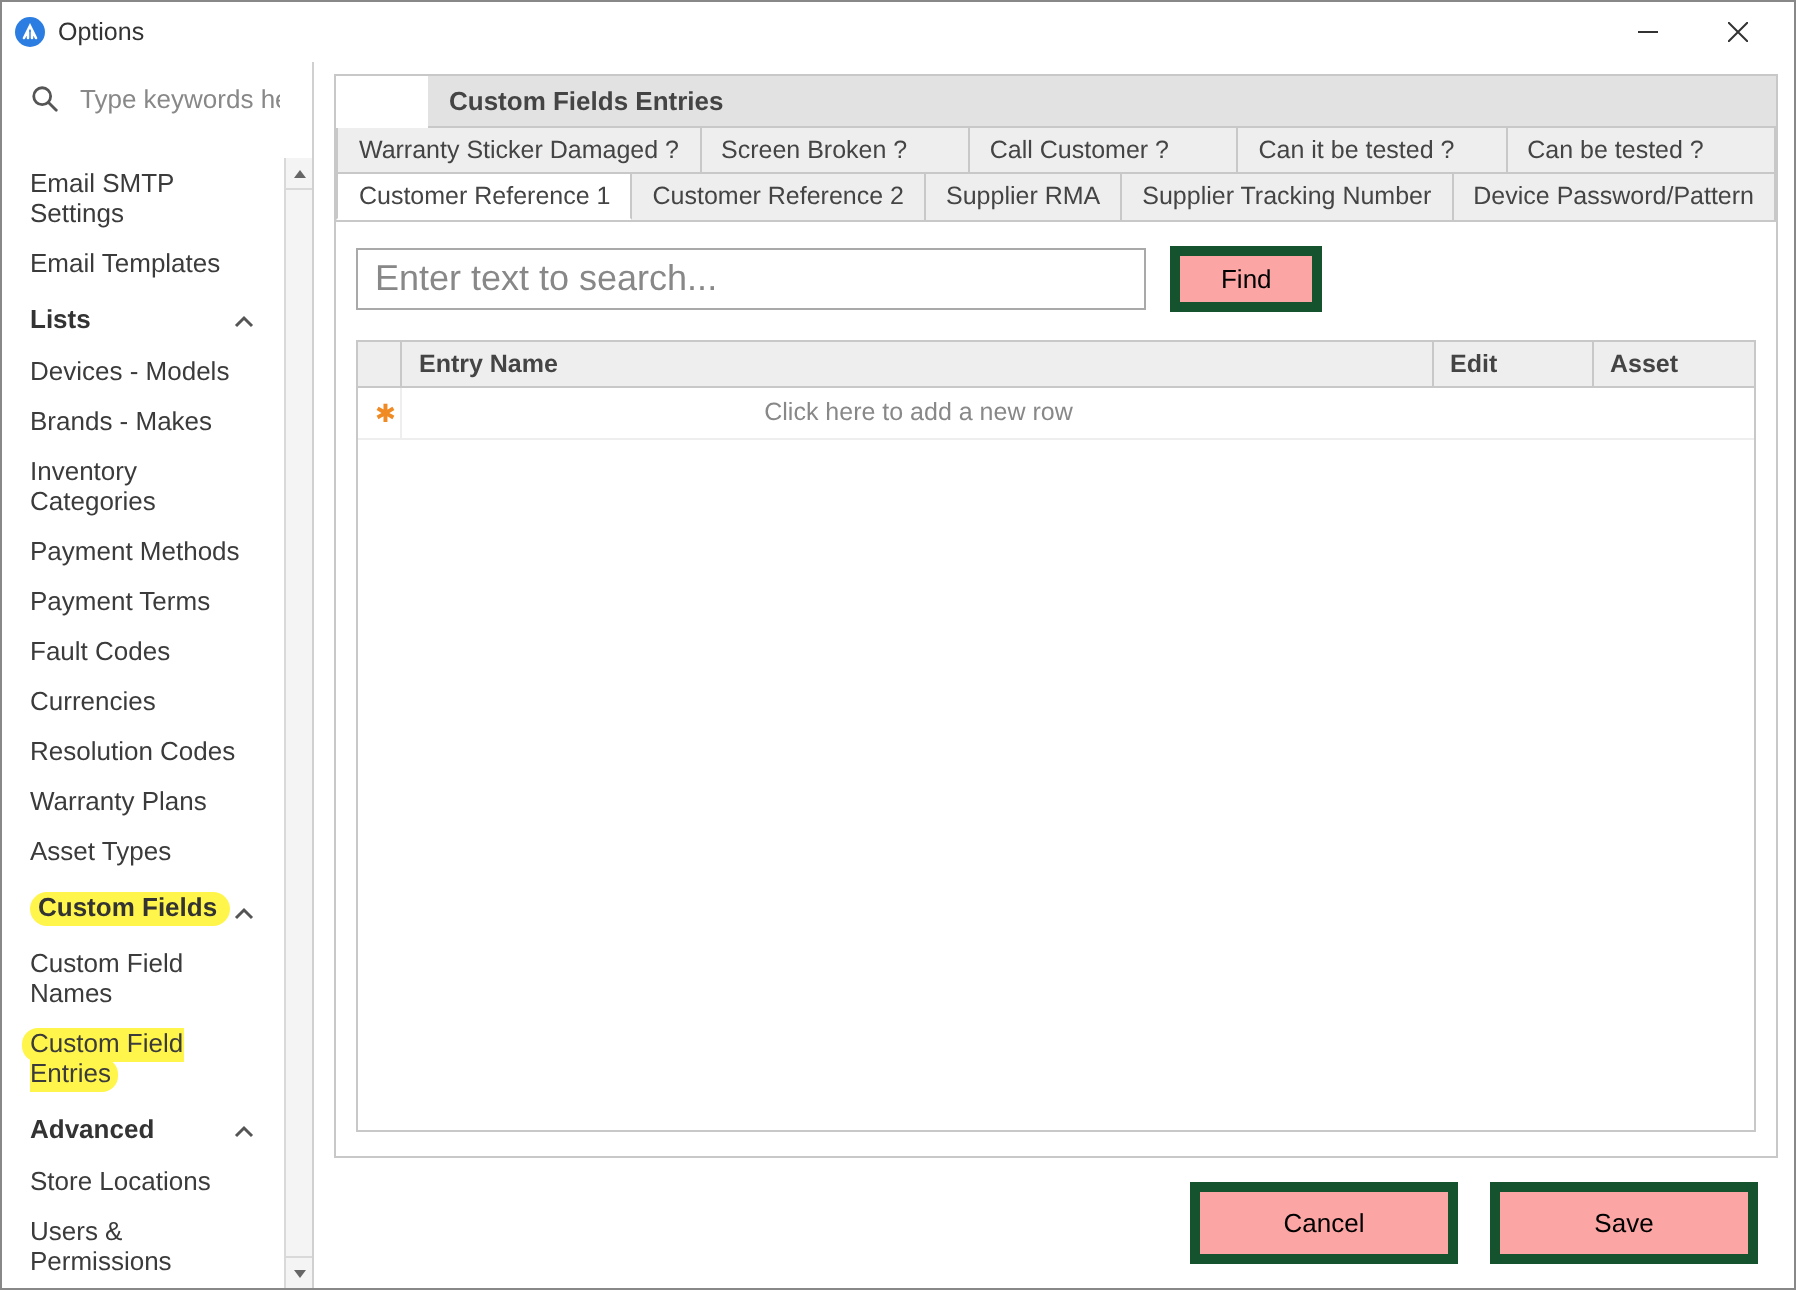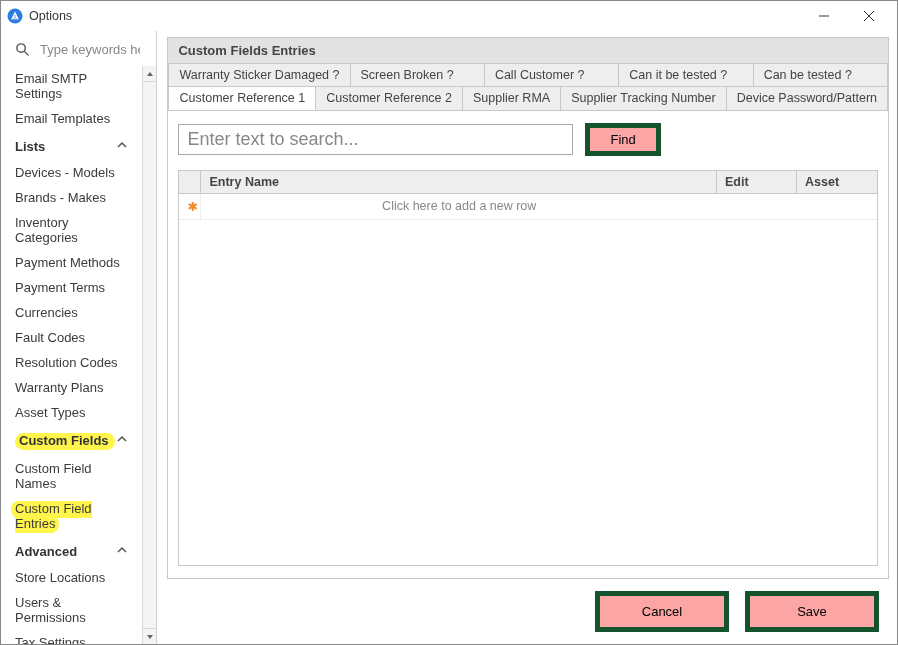--- a/index.html
+++ b/index.html
@@ -17,41 +17,41 @@
   
   .body { flex: 1 1 auto; display: flex; overflow: hidden; }
 
   
   .sidebar { width: 225px; border-right: 1px solid #d0d0d0; display: flex; flex-direction: column; background: #fff; }
   .search-row { display: flex; align-items: center; padding: 10px 14px 8px 14px; color: #777; }
   .search-row svg { margin-right: 8px; flex: 0 0 auto; }
   .search-input { border: none; outline: none; font-size: 13px; color: #555; width: 100%; background: transparent; }
   .search-input::placeholder { color: #888; }
 
-  .side-scroll { flex: 1 1 auto; overflow: hidden; position: relative; display:flex; }
+  .side-scroll { flex: 1 1 auto; overflow: hidden; position: relative; display:flex;margin-top:13px; }
   .side-content { flex:1 1 auto; padding: 0 0 12px 0; }
   .side-scrollbar { width: 16px; display: flex; flex-direction: column; border-left: 1px solid #d9d9d9; background:#f4f4f4; }
   .sb-btn { height: 16px; display:flex; align-items:center; justify-content:center; background:#f4f4f4; border-bottom:1px solid #d9d9d9; }
   .sb-btn:last-child{ border-top:1px solid #d9d9d9; border-bottom:none;}
   .sb-track { flex:1 1 auto; }
 
   .side-item { padding: 5px 14px; cursor: default; color: #3b3b3b; }
-  .side-group { display: flex; align-items: flex-start; padding: 8px 14px 6px 14px; font-weight: 600; color: #333; cursor: default; }
+  .side-group { display: flex; align-items: flex-end; padding: 8px 14px 6px 14px; font-weight: 600; color: #333; cursor: default; }
   .side-group-label { flex: 1 1 auto; }
   .chev { color: #555; }
 
   .hl { background: #fff54b; border-radius: 10px; display:inline-block; padding: 0 6px 2px 4px; }
   .hl2 { background: #fff54b; border-radius: 8px; padding: 0 4px 2px 4px; margin-left:-4px; }
 
   
 
   
   .main { flex: 1 1 auto; display: flex; flex-direction: column; padding: 6px 8px 0 10px; background:#fff; }
   .panel { flex:1 1 auto; display:flex; flex-direction:column; border:1px solid #c8c8c8; }
-  .panel-header { background: #e2e2e2; border-bottom: 1px solid #c8c8c8; padding: 5px 10px; font-weight: 600; color: #444; }
+  .panel-header { background: #e2e2e2; border-bottom: 1px solid #c8c8c8; padding: 5px 10px; font-weight: 600; color: #444; margin-left: 46px; }
 
   .tabsrow { display:flex; }
   .tab { border:1px solid #c8c8c8; padding: 4px 10px; font-size: 12.5px; color: #444; background:#eee; cursor:default; white-space:nowrap; }
   .tabsrow.top .tab { border-top:none; border-bottom:1px solid #c8c8c8; flex:1 1 0; }
   .tabsrow.top .tab + .tab { border-left:none; }
   .tabsrow.bottom .tab { border-top:none; border-bottom:none; flex:1 1 0; }
   .tabsrow.bottom .tab + .tab { border-left:none; }
   .tabsrow.bottom .tab.active { background:#fff; border-bottom:1px solid #fff; position:relative; }
   .tabsrow.bottom { border-bottom:1px solid #c8c8c8; }
   .tabsrow.bottom .tab.active::after{ content:""; position:absolute; left:0; right:0; bottom:-1px; height:1px; background:#fff;}
@@ -124,22 +124,22 @@
             <span class="side-group-label">Lists</span>
             <svg class="chev" width="12" height="12" viewBox="0 0 12 12">
                 <path d="M2 8 L6 4 L10 8" fill="none" stroke="#555" stroke-width="1.5"></path>
               </svg>
           </div>
           <div class="side-item">Devices - Models</div>
           <div class="side-item">Brands - Makes</div>
           <div class="side-item">Inventory Categories</div>
           <div class="side-item">Payment Methods</div>
           <div class="side-item">Payment Terms</div>
+          <div class="side-item">Fault Codes</div>
           <div class="side-item">Currencies</div>
-          <div class="side-item">Fault Codes</div>
           <div class="side-item">Resolution Codes</div>
           <div class="side-item">Warranty Plans</div>
           <div class="side-item">Asset Types</div>
 
           <div class="side-group">
             <span class="side-group-label"><span class="hl">Custom Fields</span></span>
             <svg class="chev" width="12" height="12" viewBox="0 0 12 12">
                 <path d="M2 8 L6 4 L10 8" fill="none" stroke="#555" stroke-width="1.5"></path>
               </svg>
           </div>

